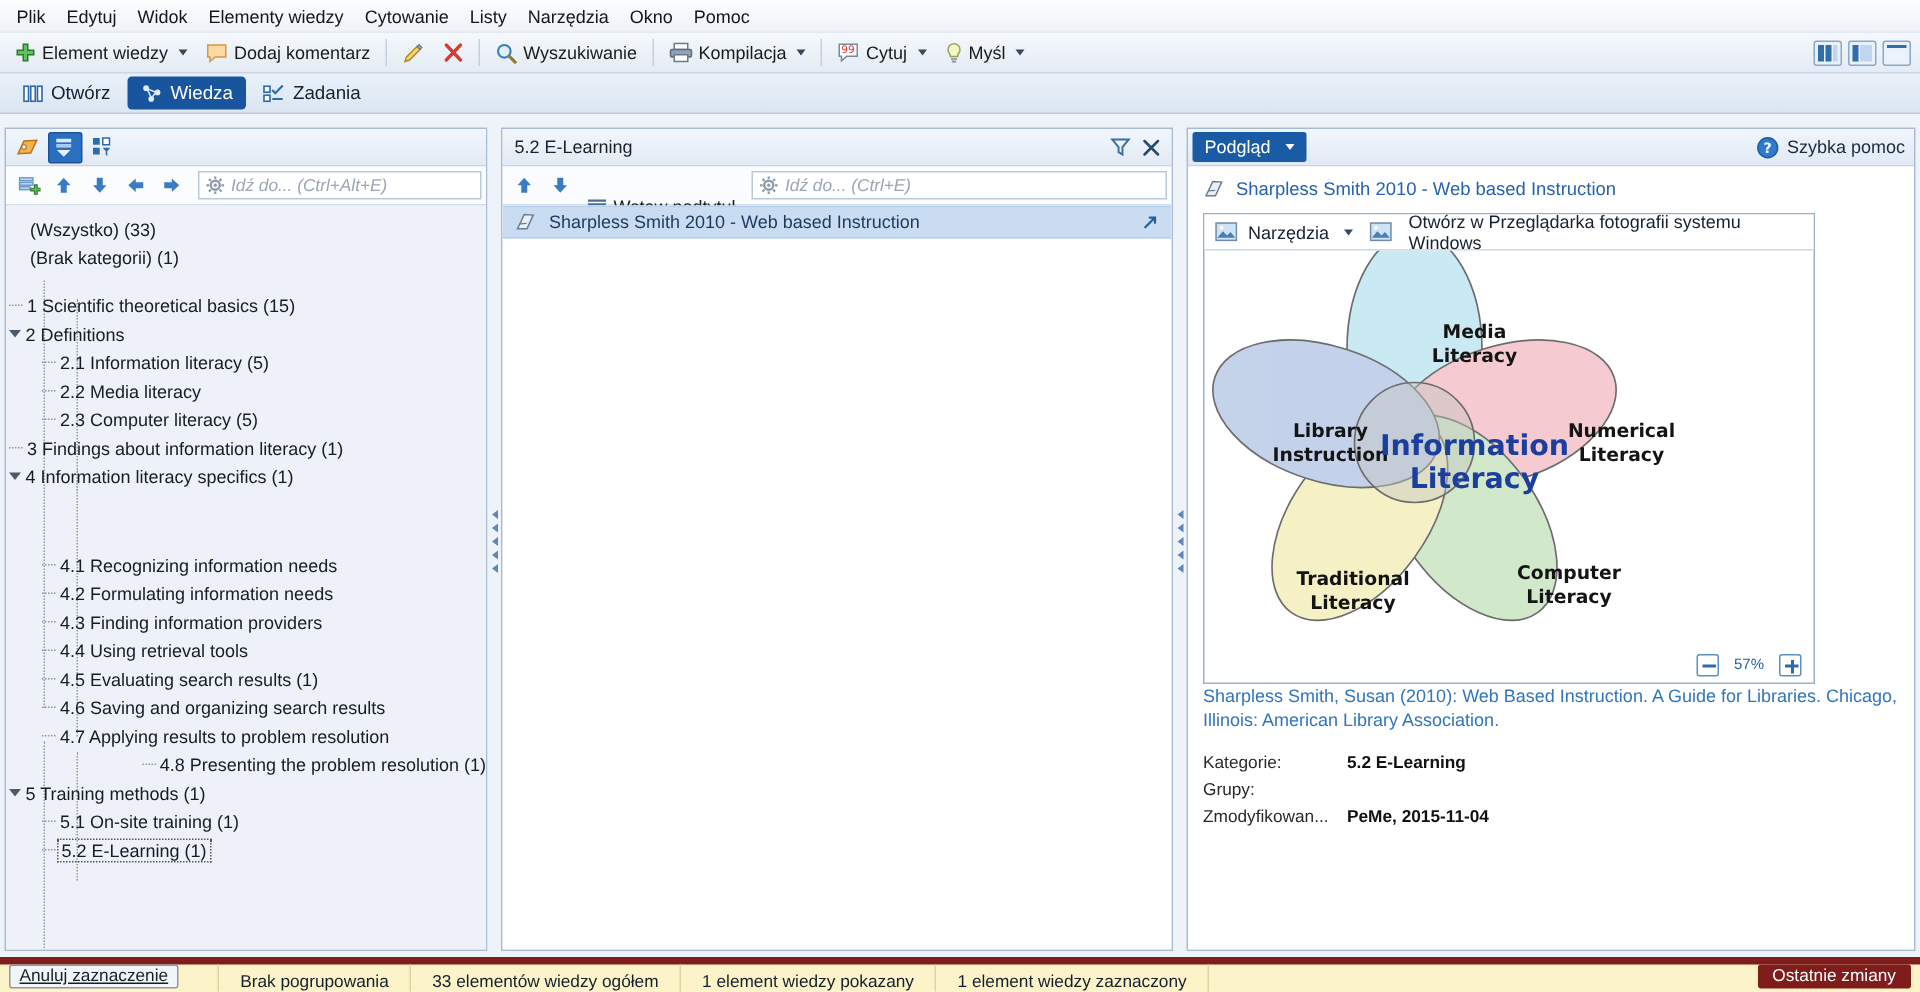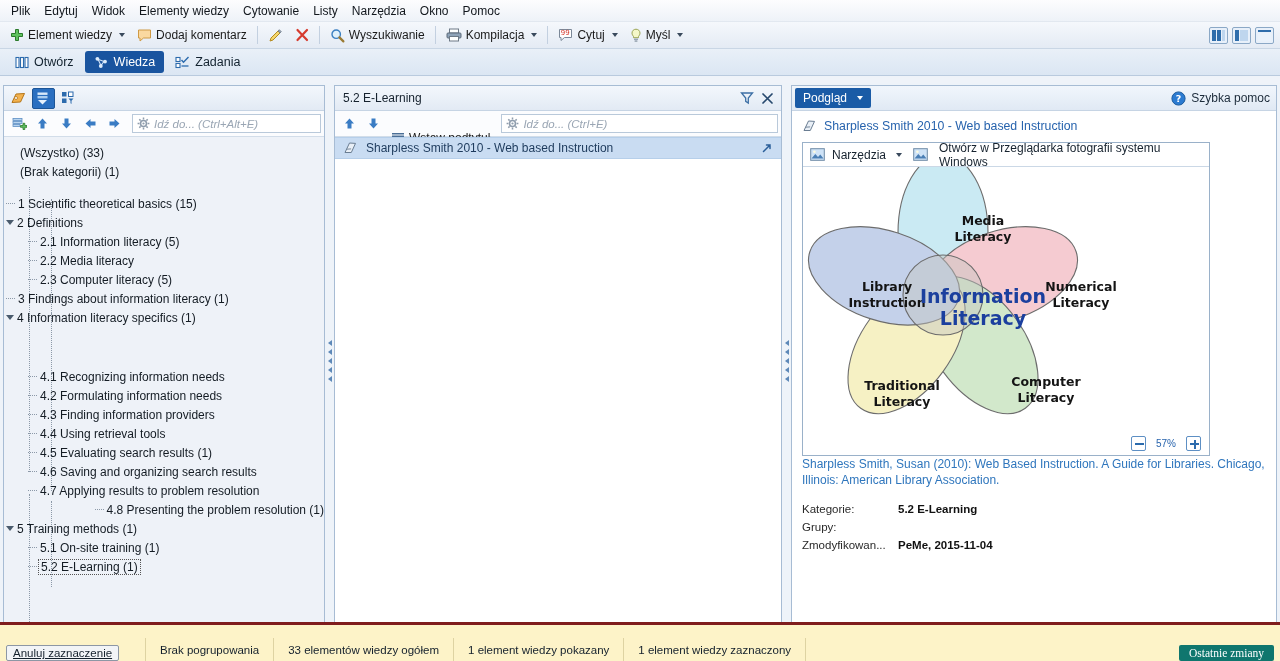--- a/index.html
+++ b/index.html
@@ -250,41 +250,41 @@
   .caption { font-size: 12px; color: #1a1a1a; margin: 12px 0 10px; }
   .citation { font-size: 12px; color: #2f76bd; line-height: 16px; margin-bottom: 12px; }
   .meta { font-size: 11.5px; }
   .meta-row { display: flex; height: 18px; align-items: center; }
   .meta-k { width: 96px; color: #2a2a2a; }
   .meta-v { color: #111; font-weight: bold; }
 
   
   .statusbar {
     position: absolute; bottom: 0; left: 0;
-    width: 1280px; height: 39px;
+    width: 1280px; height: 23px;
     background: #fdf3c8;
-    border-top: 3px solid #7f1d1d;
-    display: flex; align-items: flex-end;
+    border-top: 5px solid #7f1d1d;
+    display: flex; align-items: flex-start;
     font-size: 11.5px; color: #14202c;
   }
   .sb-btn {
     margin-left: 6px; padding: 1px 6px;
     border: 1px solid #8d97a5; background: #f2f4f7;
     border-radius: 2px; cursor: default;
   }
   .sb-btn span { text-decoration: underline; }
   .sb-cell {
     padding: 0 14px; border-right: 1px solid #ded3a2;
     height: 23px; display: flex; align-items: center; white-space: nowrap;
   }
   .sb-cell.first { border-left: 1px solid #ded3a2; margin-left: 26px; }
   .sb-last {
     margin-left: auto; margin-right: 6px;
-    background: #0f766e; color: #fff;
-    padding: 2px 10px; border-radius: 2px; cursor: default; font-family: Liberation Serif, serif;
+    background: #7f1d1d; color: #fff;
+    padding: 2px 10px; border-radius: 2px; cursor: default;
   }
   svg { display: block; }
 </style>
 </head>
 <body>
 
 <div id="app">
 
   <div class="menubar">
     <div class="mi">Plik</div>

